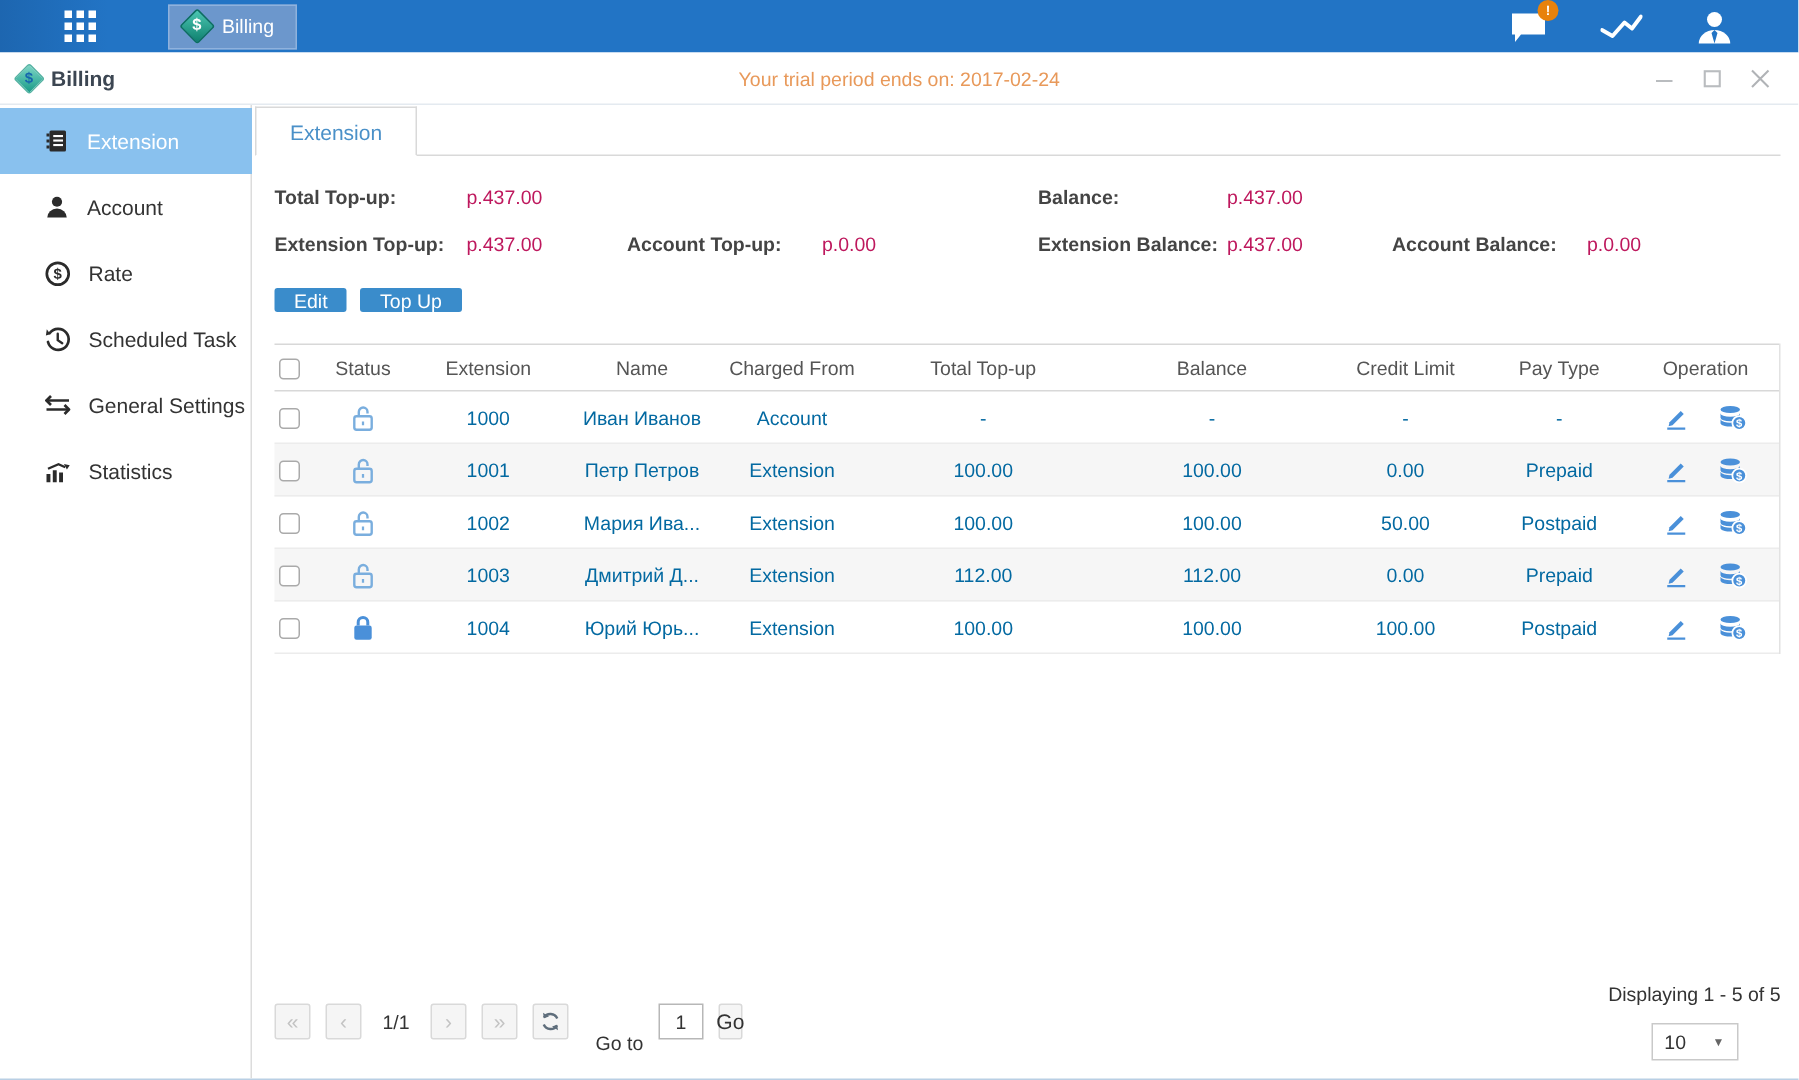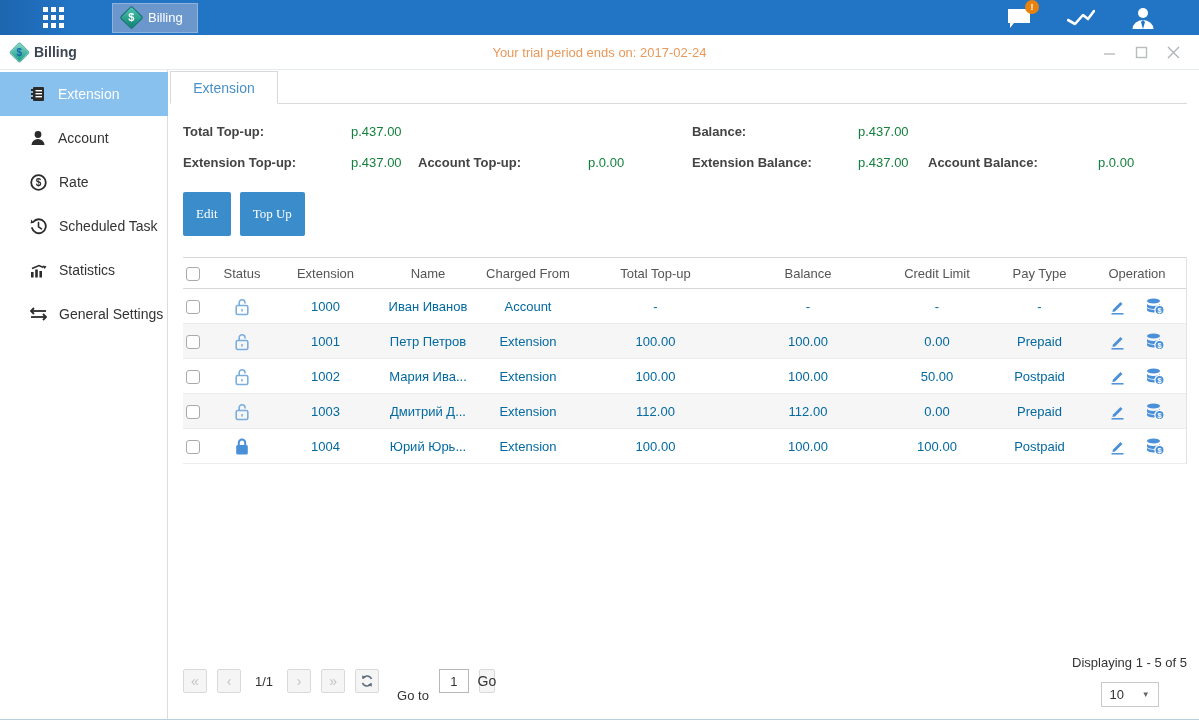--- a/index.html
+++ b/index.html
@@ -38,25 +38,25 @@
 
   .main { flex:1; display:flex; flex-direction:column; padding:0 12px 0 2px; }
   .tabstrip { display:flex; border-bottom:1px solid #d9d9d9; margin-top:1px; }
   .tab { min-width:108px; height:33px; display:flex; align-items:center; justify-content:center; background:#fff; border:1px solid #d9d9d9; border-bottom:1px solid #fff; margin-bottom:-1px; color:#4a90c8; font-size:14px; cursor:pointer; }
 
   .content { flex:1; display:flex; flex-direction:column; padding-left:13px; }
 
   
   .summary { display:grid; grid-template-columns:128px 107px 130px 144px 126px 110px 130px auto; grid-auto-rows:31px; align-items:center; margin-top:12px; }
   .summary .lbl { font-weight:bold; color:#444; }
-  .summary .val { color:#15803d;margin-left:40px; }
+  .summary .val { color:#be185d; }
 
   
   .btn-row { display:flex; gap:9px; margin-top:14px; }
-  .btn { background:#3a8ccb; color:#fff; border:none; border-radius:2px; height:44px; padding:0 13px; font-size:13px; font-family:Liberation Serif, serif; cursor:pointer; }
+  .btn { background:#3a8ccb; color:#fff; border:none; border-radius:2px; height:16px; padding:0 13px; font-size:13px; font-family:Liberation Sans, sans-serif; cursor:pointer; }
 
   
   .table { margin-top:21px; border-right:1px solid #e2e2e2; }
   .thead, .trow { display:grid; grid-template-columns:28px 62px 105px 100px 100px 155px 150px 108px 97px 1fr; align-items:center; }
   .thead { height:32px; border-top:1px solid #d8d8d8; border-bottom:1px solid #d8d8d8; color:#555; }
   .trow { height:35px; border-bottom:1px solid #ececec; color:#0369a1; }
   .trow:nth-child(even) { background:#f6f6f6; }
   .cell { text-align:center; }
   .cell.c-check { text-align:left; padding-left:3px; }
   .checkbox { display:inline-block; width:14px; height:14px; border:1px solid #aaa; border-radius:3px; background:#fff; vertical-align:middle; cursor:pointer; }
@@ -178,37 +178,37 @@
     </div>
     <div class="side-item">
       <svg width="17" height="17" viewBox="0 0 17 17">
           <path d="M3.2 4 A7 7 0 1 1 2 10" fill="none" stroke="#2b2b2b" stroke-width="1.8" stroke-linecap="round"></path>
           <path d="M1.2 1.5 L3.6 4.8 L0.6 5.6 z" fill="#2b2b2b"></path>
           <path d="M8.5 4.5 v4.3 l3 2" fill="none" stroke="#2b2b2b" stroke-width="1.6" stroke-linecap="round"></path>
         </svg>
       <span>Scheduled Task</span>
     </div>
     <div class="side-item">
+      <svg width="17" height="14" viewBox="0 0 17 14">
+          <path d="M4 1 L1 4 L4 7" fill="none" stroke="#2b2b2b" stroke-width="1.8"></path>
+          <line x1="1" y1="4" x2="16" y2="4" stroke="#2b2b2b" stroke-width="1.8"></line>
+          <path d="M13 7 L16 10 L13 13" fill="none" stroke="#2b2b2b" stroke-width="1.8"></path>
+          <line x1="1" y1="10" x2="16" y2="10" stroke="#2b2b2b" stroke-width="1.8"></line>
+        </svg>
+      <span>General Settings</span>
+    </div>
+    <div class="side-item">
       <svg width="17" height="16" viewBox="0 0 17 16">
           <rect x="1" y="10" width="2.6" height="5.5" fill="#2b2b2b"></rect>
           <rect x="5.2" y="7.5" width="2.6" height="8" fill="#2b2b2b"></rect>
           <rect x="9.4" y="9" width="2.6" height="6.5" fill="#2b2b2b"></rect>
           <path d="M2 6.5 L9 3.5 L13.5 5.5" fill="none" stroke="#2b2b2b" stroke-width="1.6"></path>
           <path d="M16.5 4.2 L12.6 3.4 L14.6 7 z" fill="#2b2b2b"></path>
         </svg>
       <span>Statistics</span>
-    </div>
-    <div class="side-item">
-      <svg width="17" height="14" viewBox="0 0 17 14">
-          <path d="M4 1 L1 4 L4 7" fill="none" stroke="#2b2b2b" stroke-width="1.8"></path>
-          <line x1="1" y1="4" x2="16" y2="4" stroke="#2b2b2b" stroke-width="1.8"></line>
-          <path d="M13 7 L16 10 L13 13" fill="none" stroke="#2b2b2b" stroke-width="1.8"></path>
-          <line x1="1" y1="10" x2="16" y2="10" stroke="#2b2b2b" stroke-width="1.8"></line>
-        </svg>
-      <span>General Settings</span>
     </div>
   </div>
 
   <div class="main">
     <div class="tabstrip">
       <div class="tab">Extension</div>
     </div>
 
     <div class="content">
 

